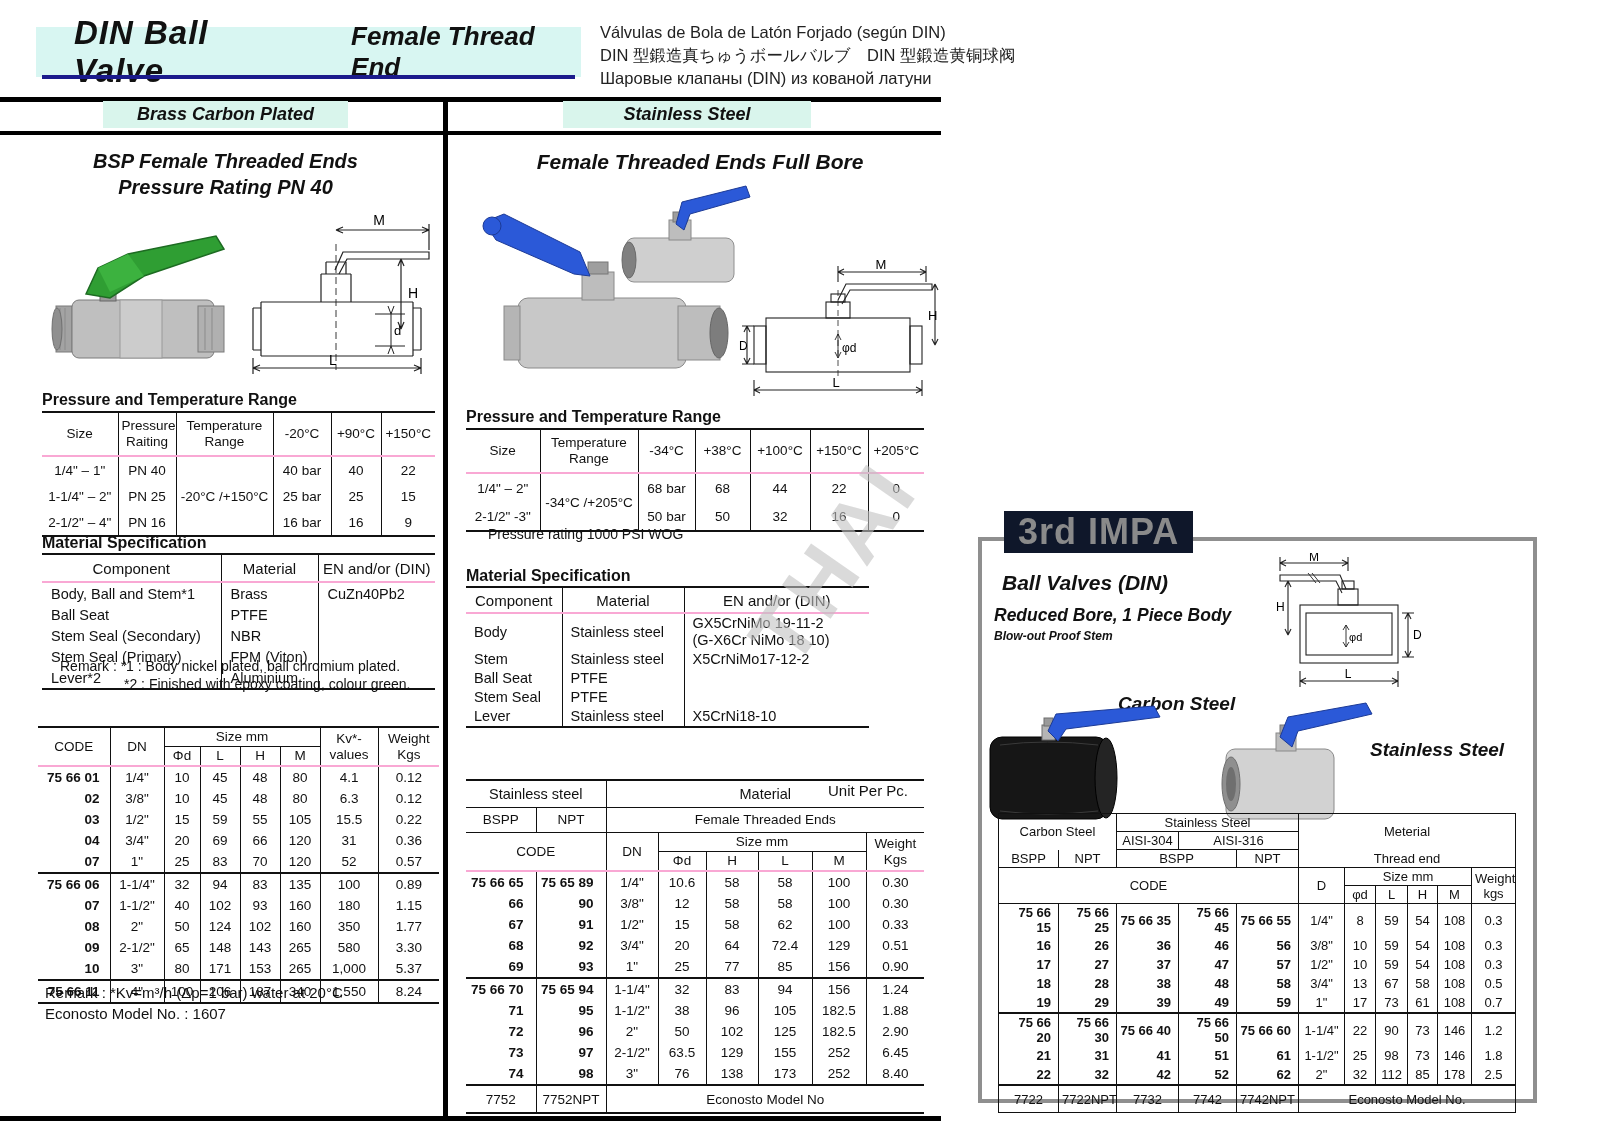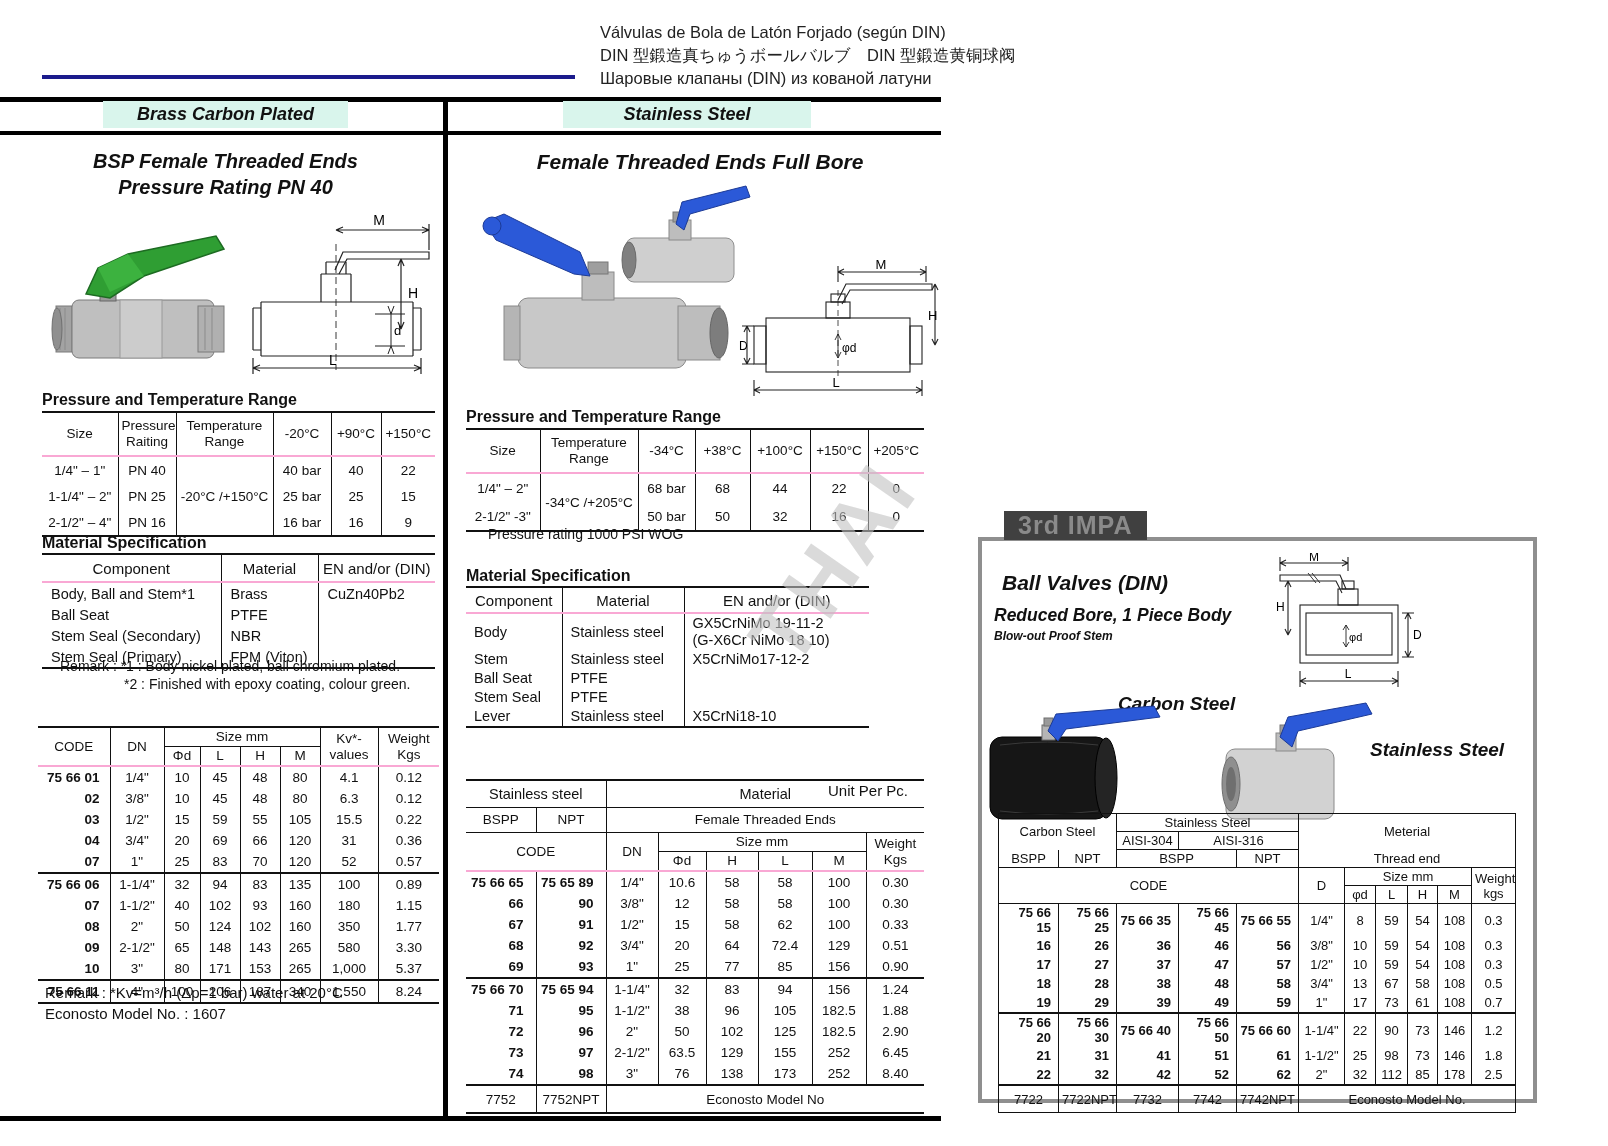--- a/index.html
+++ b/index.html
@@ -67,22 +67,22 @@
       {font-weight:bold;text-align:right;padding-right:12px;}
   #m-size .hdr-a th{height:24px;font-size:14.5px;}
   #m-size .hdr-b th{height:22px;}
   #m-size tbody.model td{height:24px;}
   #m-size tbody.model{border-top:2px solid #111;}
   .bold{font-weight:bold;}
   .tl{text-align:left;padding-left:10px;}
 
   
   .panel{left:978px;top:537px;width:551px;height:558px;border:4px solid #8f8f8f;background:#fff;}
-  .panel-title{left:1004px;top:511px;font-size:25px;font-weight:bold;color:#8a8a8a;
-               background:#404040;padding:0 14px;letter-spacing:1px;z-index:3;}
+  .panel-title{left:1004px;top:511px;font-size:36px;font-weight:bold;color:#8a8a8a;
+               background:#0f172a;padding:0 14px;letter-spacing:1px;z-index:3;}
   .r-inner{position:absolute;}
   #r-tbl{left:16px;top:272px;width:517px;font-size:13px;border-top:1.5px solid #111;border-bottom:1.5px solid #111;}
   #r-tbl th,#r-tbl td{border-left:1px solid #111;border-right:1px solid #111;}
   #r-tbl thead{border-bottom:1.5px solid #111;}
   #r-tbl th{line-height:15px;}
   #r-tbl td{height:17px;}
   #r-tbl tbody.codes td:nth-child(-n+5){font-weight:bold;text-align:right;padding-right:7px;}
   #r-tbl tbody.model{border-top:1.5px solid #111;}
   #r-tbl tbody.model td{height:24px;}
   #r-tbl .hb{border-bottom:1px solid #111;}
@@ -91,20 +91,24 @@
      justify-content:center;transform:rotate(-55deg);font-size:86px;font-weight:bold;
      color:#c2c2c2;opacity:0.6;letter-spacing:5px;z-index:4;pointer-events:none;}
 
   svg text{font-family:"Liberation Sans",sans-serif;}
 </style>
 </head>
 <body>
 
 <div id="page">
 
+  <div class="abs title-band">
+    <span class="title-main">DIN Ball Valve</span>
+    <span class="title-sub">Female Thread End</span>
+  </div>
   <div class="abs navy-rule"></div>
   <div class="abs langs">
     <div>Válvulas de Bola de Latón Forjado (según DIN)</div>
     <div>DIN 型鍛造真ちゅうボールバルブ　DIN 型鍛造黄铜球阀</div>
     <div>Шаровые клапаны (DIN) из кованой латуни</div>
   </div>
 
   <div class="abs hline1"></div>
   <div class="abs hline2"></div>
   <div class="abs vline"></div>
@@ -230,20 +234,25 @@
           <td></td>
         </tr>
         <tr>
           <td>Stem Seal (Secondary)</td>
           <td>NBR</td>
           <td></td>
         </tr>
         <tr>
           <td>Stem Seal (Primary)</td>
           <td>FPM (Viton)</td>
+          <td></td>
+        </tr>
+        <tr>
+          <td>Lever*2</td>
+          <td>Aluminium</td>
           <td></td>
         </tr>
       </tbody>
   </table>
 
   <div class="abs remark" style="left:60px;top:657px;">Remark :  *1 : Body nickel plated, ball chromium plated.</div>
   <div class="abs remark" style="left:124px;top:675px;">*2 : Finished with epoxy coating, colour green.</div>
 
   <table class="tbl abs" id="l-size">
     <colgroup>

